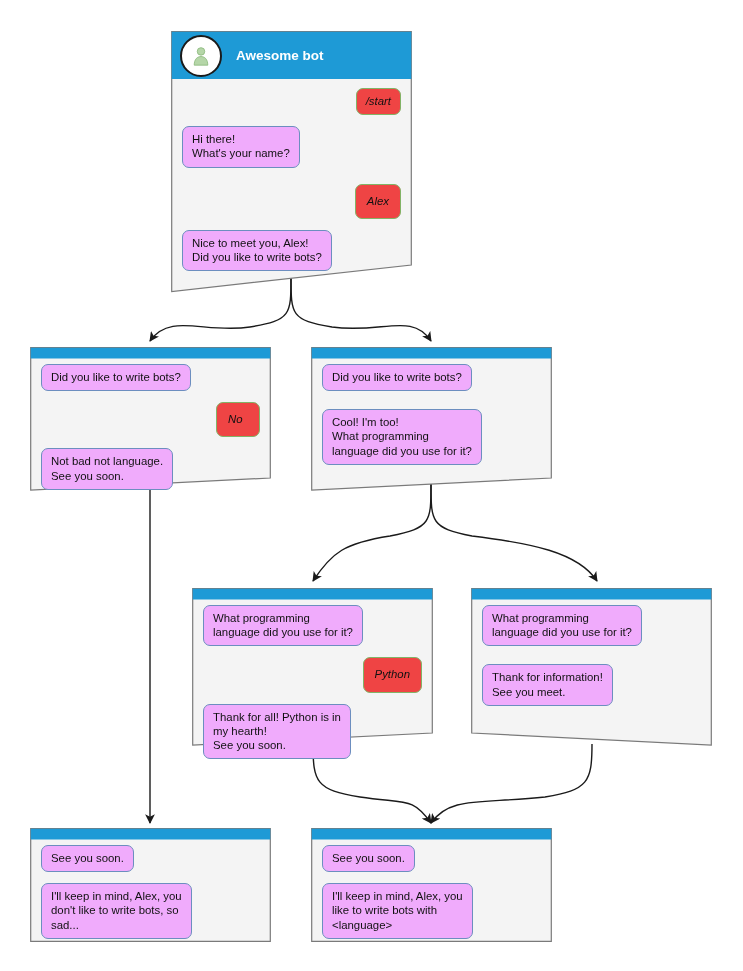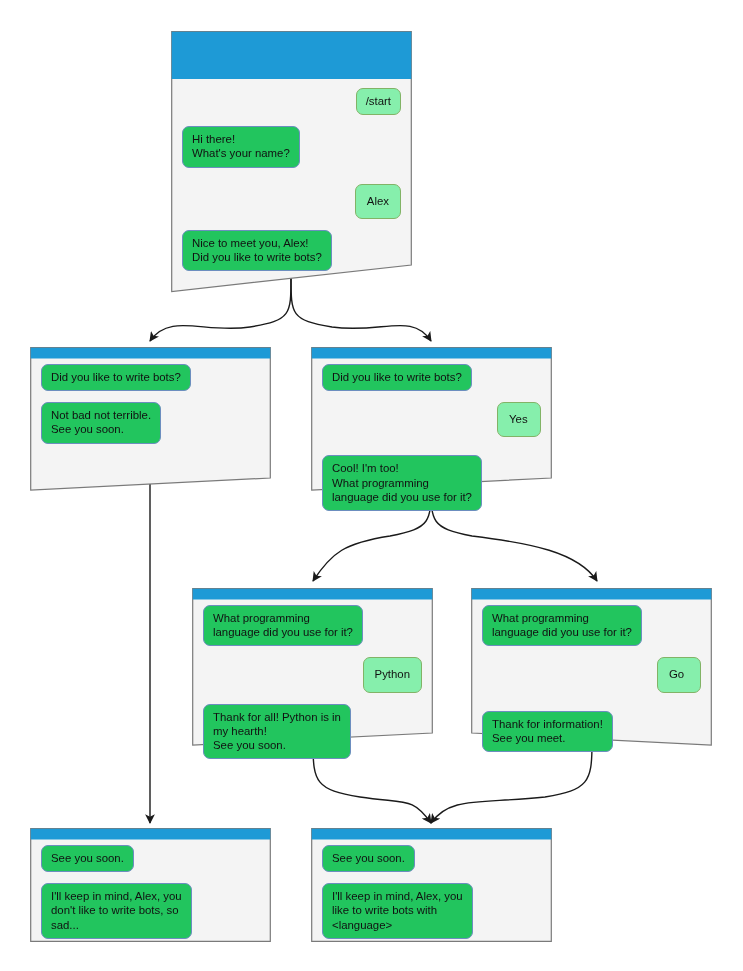--- a/index.html
+++ b/index.html
@@ -97,28 +97,29 @@
     border-radius: 7px;
     padding: 5px 9px 6px 9px;
     font-size: 11.4px;
     line-height: 14.2px;
     color: #111111;
     max-width: 78%;
     white-space: pre-line;
     box-sizing: border-box;
   }
   .bubble.bot {
-    background: #22c55e;
+    background: #f0abfc;
     border: 1px solid #6c8ebf;
   }
   .bubble.user {
-    background: #86efac;
+    background: #ef4444;
     border: 1px solid #82b366;
     min-width: 44px;
     text-align: left;
+    font-style: italic;
   }
   .bubble.user.pad {
     padding: 9px 11px 10px 11px;
   }
 </style>
 </head>
 <body>
 
 <div id="canvas">
 
@@ -140,20 +141,29 @@
     <path d="M 313 744 C 313 782 316 790 360 797 C 405 804 412 796 431 823" fill="none" stroke="#1a1a1a" stroke-width="1.4" marker-end="url(#arrow)"></path>
     <path d="M 592 744 C 592 782 588 790 545 797 C 480 804 450 796 431 823" fill="none" stroke="#1a1a1a" stroke-width="1.4" marker-end="url(#arrow)"></path>
   </svg>
 
   <div class="node" id="n-root" style="left:171px; top:31px; width:241px; height:262px;">
     <svg class="node-shape" viewBox="0 0 241 262" preserveAspectRatio="none">
       <path d="M 0.7 0.7 L 240.3 0.7 L 240.3 234 L 0.7 260.5 Z" fill="#f4f4f4" stroke="#7a7a7a" stroke-width="1.2"></path>
       <path d="M 0.7 0.7 L 240.3 0.7 L 240.3 48 L 0.7 48 Z" fill="#1e9ad6" stroke="none"></path>
     </svg>
     <div class="node-content">
+      <div class="titlebar">
+        <div class="avatar">
+          <svg width="22" height="22" viewBox="0 0 24 24" aria-hidden="true">
+            <circle cx="12" cy="7" r="4.1" fill="#b5d6a8" stroke="#8bb97c" stroke-width="0.9"></circle>
+            <path d="M 4.6 22 C 4.6 15.4 8 12.6 12 12.6 C 16 12.6 19.4 15.4 19.4 22 Z" fill="#b5d6a8" stroke="#8bb97c" stroke-width="0.9"></path>
+          </svg>
+        </div>
+        <div class="bot-title">Awesome bot</div>
+      </div>
       <div class="chat" style="top:57px;">
         <div class="msgrow right">
           <div class="bubble user">/start</div>
         </div>
         <div class="msgrow left">
           <div class="bubble bot">Hi there!
 What's your name?</div>
         </div>
         <div class="msgrow right" style="margin-top:16px;">
           <div class="bubble user pad">Alex</div>
@@ -169,40 +179,40 @@
   <div class="node" id="n-no" style="left:30px; top:347px; width:241px; height:144px;">
     <svg class="node-shape" viewBox="0 0 241 144" preserveAspectRatio="none">
       <path d="M 0.7 0.7 L 240.3 0.7 L 240.3 131 L 0.7 143 Z" fill="#f4f4f4" stroke="#7a7a7a" stroke-width="1.2"></path>
       <path d="M 0.7 0.7 L 240.3 0.7 L 240.3 11.5 L 0.7 11.5 Z" fill="#1e9ad6" stroke="none"></path>
     </svg>
     <div class="node-content">
       <div class="chat" style="top:17px;">
         <div class="msgrow left">
           <div class="bubble bot">Did you like to write bots?</div>
         </div>
+        <div class="msgrow right" style="margin-top:6px;">
+          <div class="bubble user pad">No</div>
+        </div>
         <div class="msgrow left" style="margin-top:6px;">
-          <div class="bubble bot">Not bad not terrible.
+          <div class="bubble bot">Not bad not language.
 See you soon.</div>
         </div>
       </div>
     </div>
   </div>
 
   <div class="node" id="n-yes" style="left:311px; top:347px; width:241px; height:144px;">
     <svg class="node-shape" viewBox="0 0 241 144" preserveAspectRatio="none">
       <path d="M 0.7 0.7 L 240.3 0.7 L 240.3 131 L 0.7 143 Z" fill="#f4f4f4" stroke="#7a7a7a" stroke-width="1.2"></path>
       <path d="M 0.7 0.7 L 240.3 0.7 L 240.3 11.5 L 0.7 11.5 Z" fill="#1e9ad6" stroke="none"></path>
     </svg>
     <div class="node-content">
       <div class="chat" style="top:17px;">
         <div class="msgrow left">
           <div class="bubble bot">Did you like to write bots?</div>
-        </div>
-        <div class="msgrow right" style="margin-top:6px;">
-          <div class="bubble user pad">Yes</div>
         </div>
         <div class="msgrow left" style="margin-top:18px;">
           <div class="bubble bot">Cool! I'm too!
 What programming
 language did you use for it?</div>
         </div>
       </div>
     </div>
   </div>
 
@@ -233,23 +243,20 @@
     <svg class="node-shape" viewBox="0 0 241 158" preserveAspectRatio="none">
       <path d="M 0.7 0.7 L 240.3 0.7 L 240.3 157 L 0.7 145 Z" fill="#f4f4f4" stroke="#7a7a7a" stroke-width="1.2"></path>
       <path d="M 0.7 0.7 L 240.3 0.7 L 240.3 11.5 L 0.7 11.5 Z" fill="#1e9ad6" stroke="none"></path>
     </svg>
     <div class="node-content">
       <div class="chat" style="top:17px;">
         <div class="msgrow left">
           <div class="bubble bot">What programming
 language did you use for it?</div>
         </div>
-        <div class="msgrow right" style="margin-top:6px;">
-          <div class="bubble user pad">Go</div>
-        </div>
         <div class="msgrow left" style="margin-top:18px;">
           <div class="bubble bot">Thank for information!
 See you meet.</div>
         </div>
       </div>
     </div>
   </div>
 
   <div class="node" id="n-end-sad" style="left:30px; top:828px; width:241px; height:114px;">
     <svg class="node-shape" viewBox="0 0 241 114" preserveAspectRatio="none">

